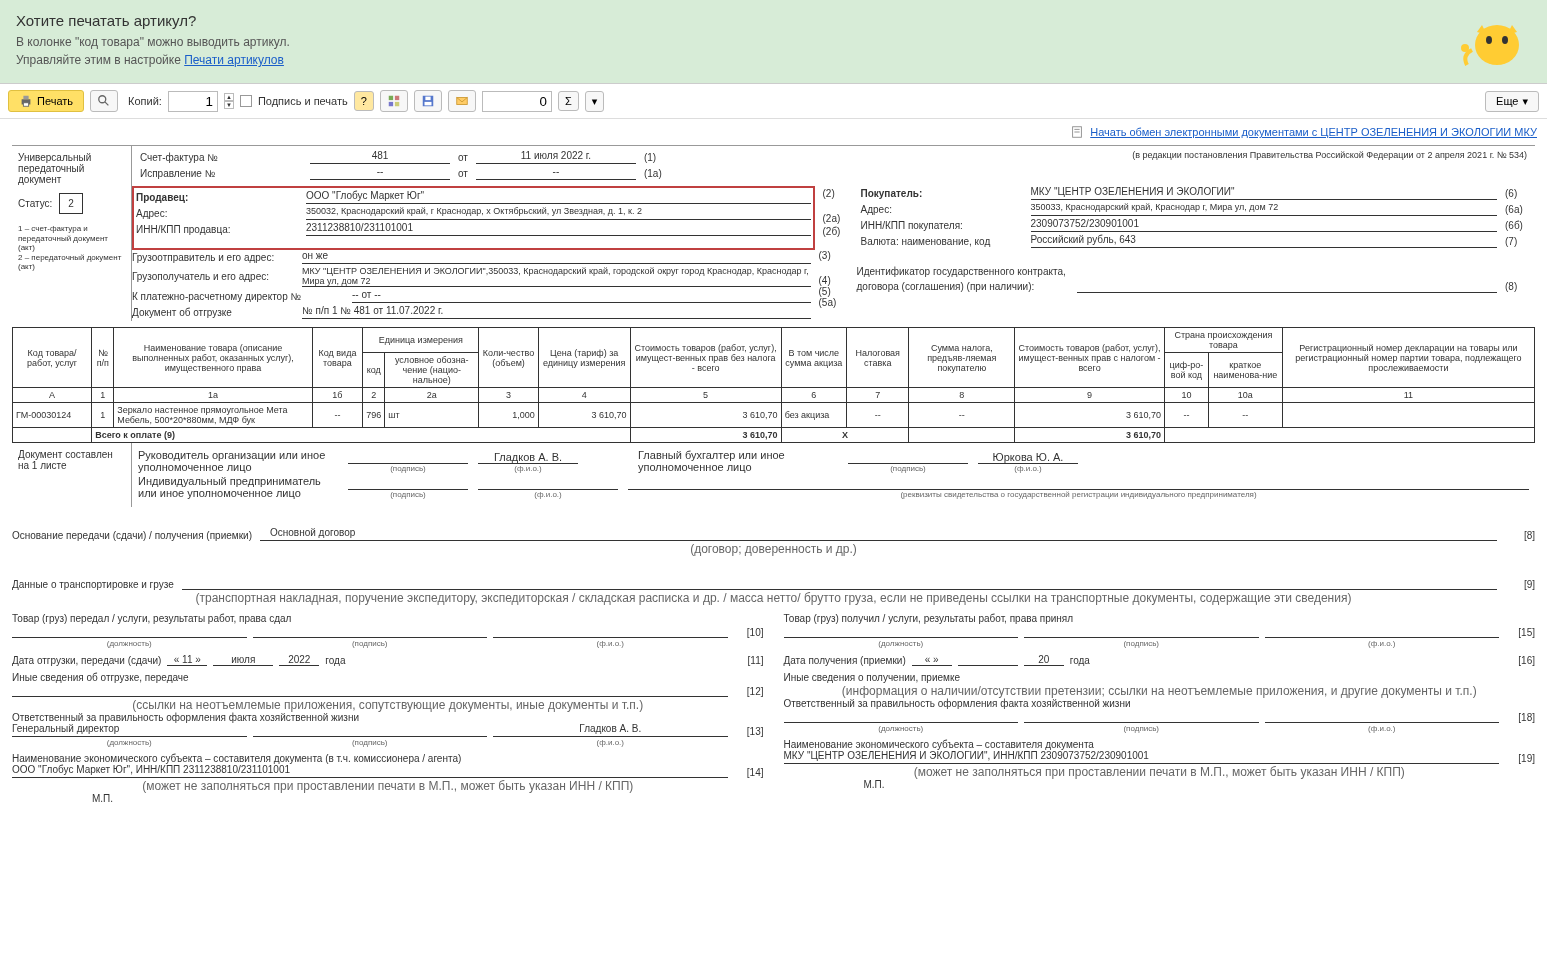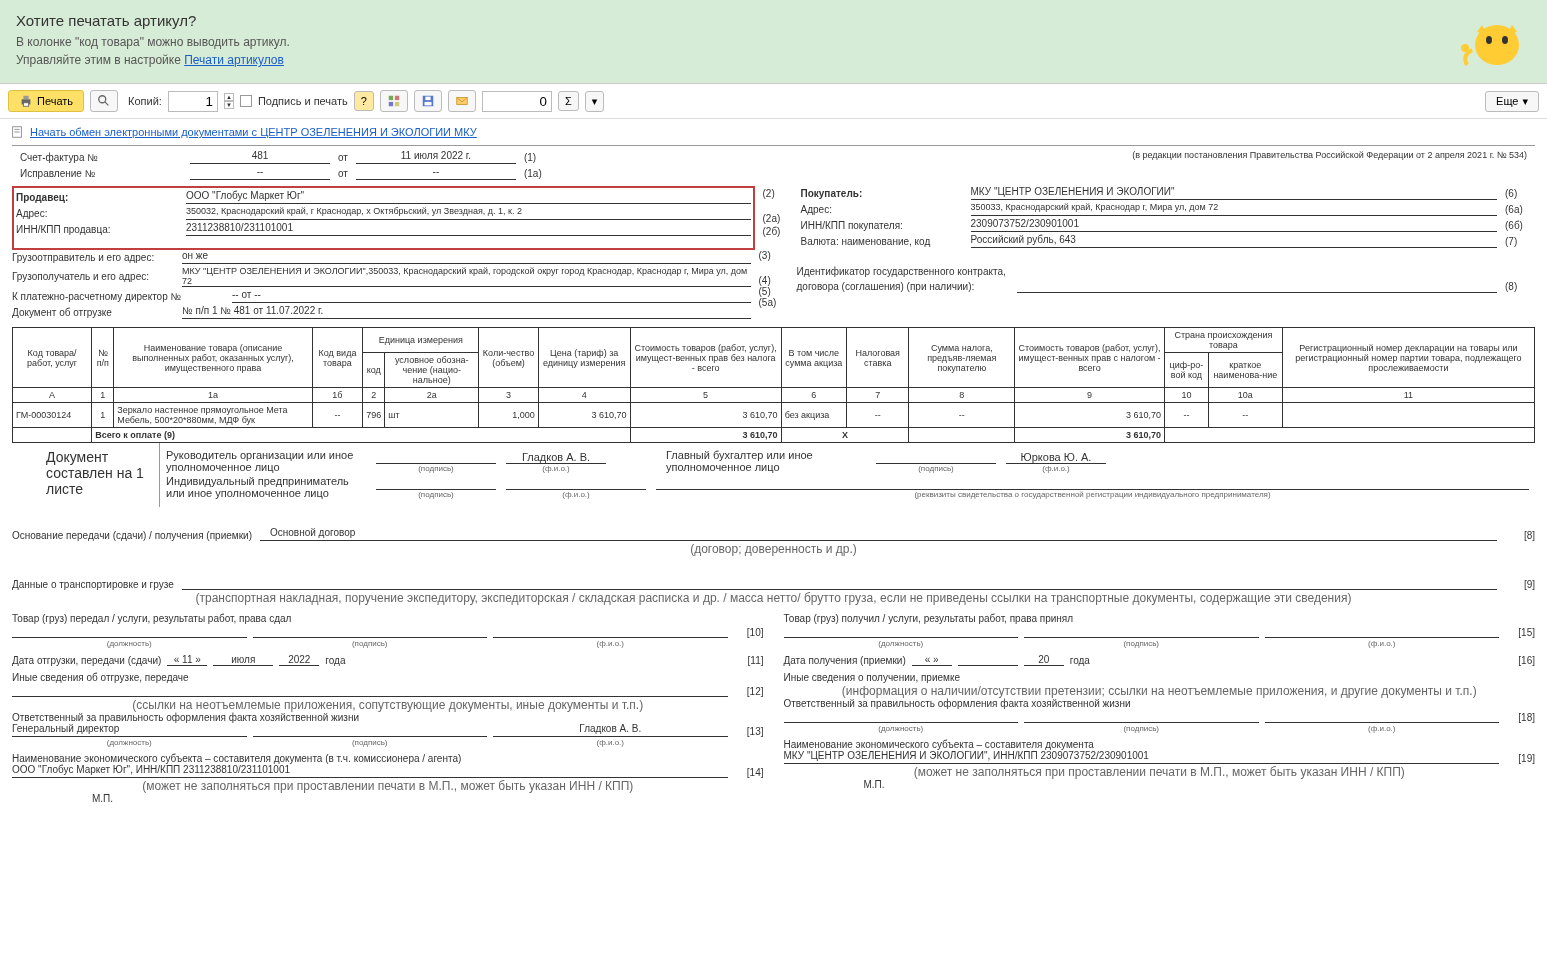--- a/index.html
+++ b/index.html
@@ -14,21 +14,21 @@
 .btn { padding: 3px 10px; border: 1px solid #bbb; background: #f7f7f7; border-radius: 3px; font-size: 11px; cursor: pointer; display: inline-flex; align-items: center; gap: 4px; }
 .btn-yellow { background: #ffe066; border-color: #e0c040; }
 .btn-icon { padding: 3px 6px; }
 .copies-label { font-size: 11px; color: #333; margin-left: 4px; }
 .copies-input { width: 50px; text-align: right; padding: 2px 4px; border: 1px solid #bbb; }
 .spinner { display: inline-flex; flex-direction: column; }
 .spinner span { width: 10px; height: 8px; border: 1px solid #bbb; font-size: 6px; text-align: center; line-height: 6px; cursor: pointer; }
 .chk { width: 12px; height: 12px; border: 1px solid #999; display: inline-block; vertical-align: middle; }
 .num-input { width: 70px; text-align: right; padding: 2px 4px; border: 1px solid #bbb; }
 .more-btn { margin-left: auto; }
-.exchange-link { padding: 6px 10px; display: flex; align-items: center; gap: 6px; }
+.exchange-link { padding: 6px 10px; display: flex; align-items: center; gap: 6px; justify-content: flex-end; }
 .exchange-link a { color: #1a5ec9; text-decoration: underline; font-size: 11px; }
 .doc-wrap { padding: 0 12px 20px 12px; }
 .doc-header { display: flex; gap: 0; border-top: 1px solid #999; }
 .left-col { width: 120px; border-right: 1px solid #999; padding: 6px; font-size: 10px; }
 .left-col .title { margin-bottom: 6px; }
 .status-box { margin-top: 8px; }
 .status-box .stnum { display: inline-block; border: 1px solid #333; padding: 4px 8px; margin-left: 4px; }
 .small-note { font-size: 8px; margin-top: 10px; line-height: 1.2; }
 .mid-col { flex: 1; padding: 4px 8px; }
 .right-col-hdr { width: 450px; padding: 4px 8px; font-size: 9px; text-align: right; }
@@ -53,21 +53,21 @@
 .tiny-note { font-size: 12px; text-align: center; color: #666; margin-top: 1px; }
 .two-col { display: flex; gap: 20px; margin-top: 8px; }
 .two-col > div { flex: 1; font-size: 10px; }
 .field-row { display: flex; align-items: flex-end; gap: 6px; margin-bottom: 1px; }
 .field-row .line { border-bottom: 1px solid #333; flex: 1; min-height: 14px; text-align: center; }
 .field-row .line-sm { border-bottom: 1px solid #333; min-width: 40px; text-align: center; }
 .field-row .brkt { width: 30px; text-align: right; }
 .sub-row { display: flex; gap: 6px; font-size: 8px; color: #666; margin-bottom: 6px; }
 .sub-row span { flex: 1; text-align: center; }
 .doc-makeup { display: flex; gap: 0; }
-.dm-left { width: 120px; border-right: 1px solid #999; padding: 6px; font-size: 14px; margin-left: 28px; }
+.dm-left { width: 120px; border-right: 1px solid #999; padding: 6px; font-size: 10px; }
 .icon-svg { width: 14px; height: 14px; }
 </style>
 </head>
 <body>
 
 <div class="banner">
   <h2>Хотите печатать артикул?</h2>
   <p>В колонке "код товара" можно выводить артикул.</p>
   <p>
     <span>Управляйте этим в настройке </span><a href="#">Печати артикулов</a>
@@ -141,20 +141,29 @@
       <rect x="3" y="2" width="10" height="12" fill="none" stroke="#888"></rect>
       <line x1="5" y1="5" x2="11" y2="5" stroke="#888"></line>
       <line x1="5" y1="8" x2="11" y2="8" stroke="#888"></line>
     </svg>
   <a href="#">Начать обмен электронными документами с ЦЕНТР ОЗЕЛЕНЕНИЯ И ЭКОЛОГИИ МКУ</a>
 </div>
 
 <div class="doc-wrap">
 
 <div class="doc-header">
+  <div class="left-col">
+    <div class="title">Универсальный передаточный документ</div>
+    <div class="status-box">
+      <span>Статус:</span>
+      <span class="stnum">2</span>
+    </div>
+    <div class="small-note" style="white-space:pre-line">1 – счет-фактура и передаточный документ (акт)
+2 – передаточный документ (акт)</div>
+  </div>
   <div style="flex:1">
     <div style="display:flex">
       <div class="mid-col">
         <div class="hdr-row">
           <span class="lbl">Счет-фактура №</span>
           <span class="val" style="max-width:140px">481</span>
           <span class="ot">от</span>
           <span class="val" style="max-width:160px">11 июля 2022 г.</span>
           <span class="paren">(1)</span>
         </div>

